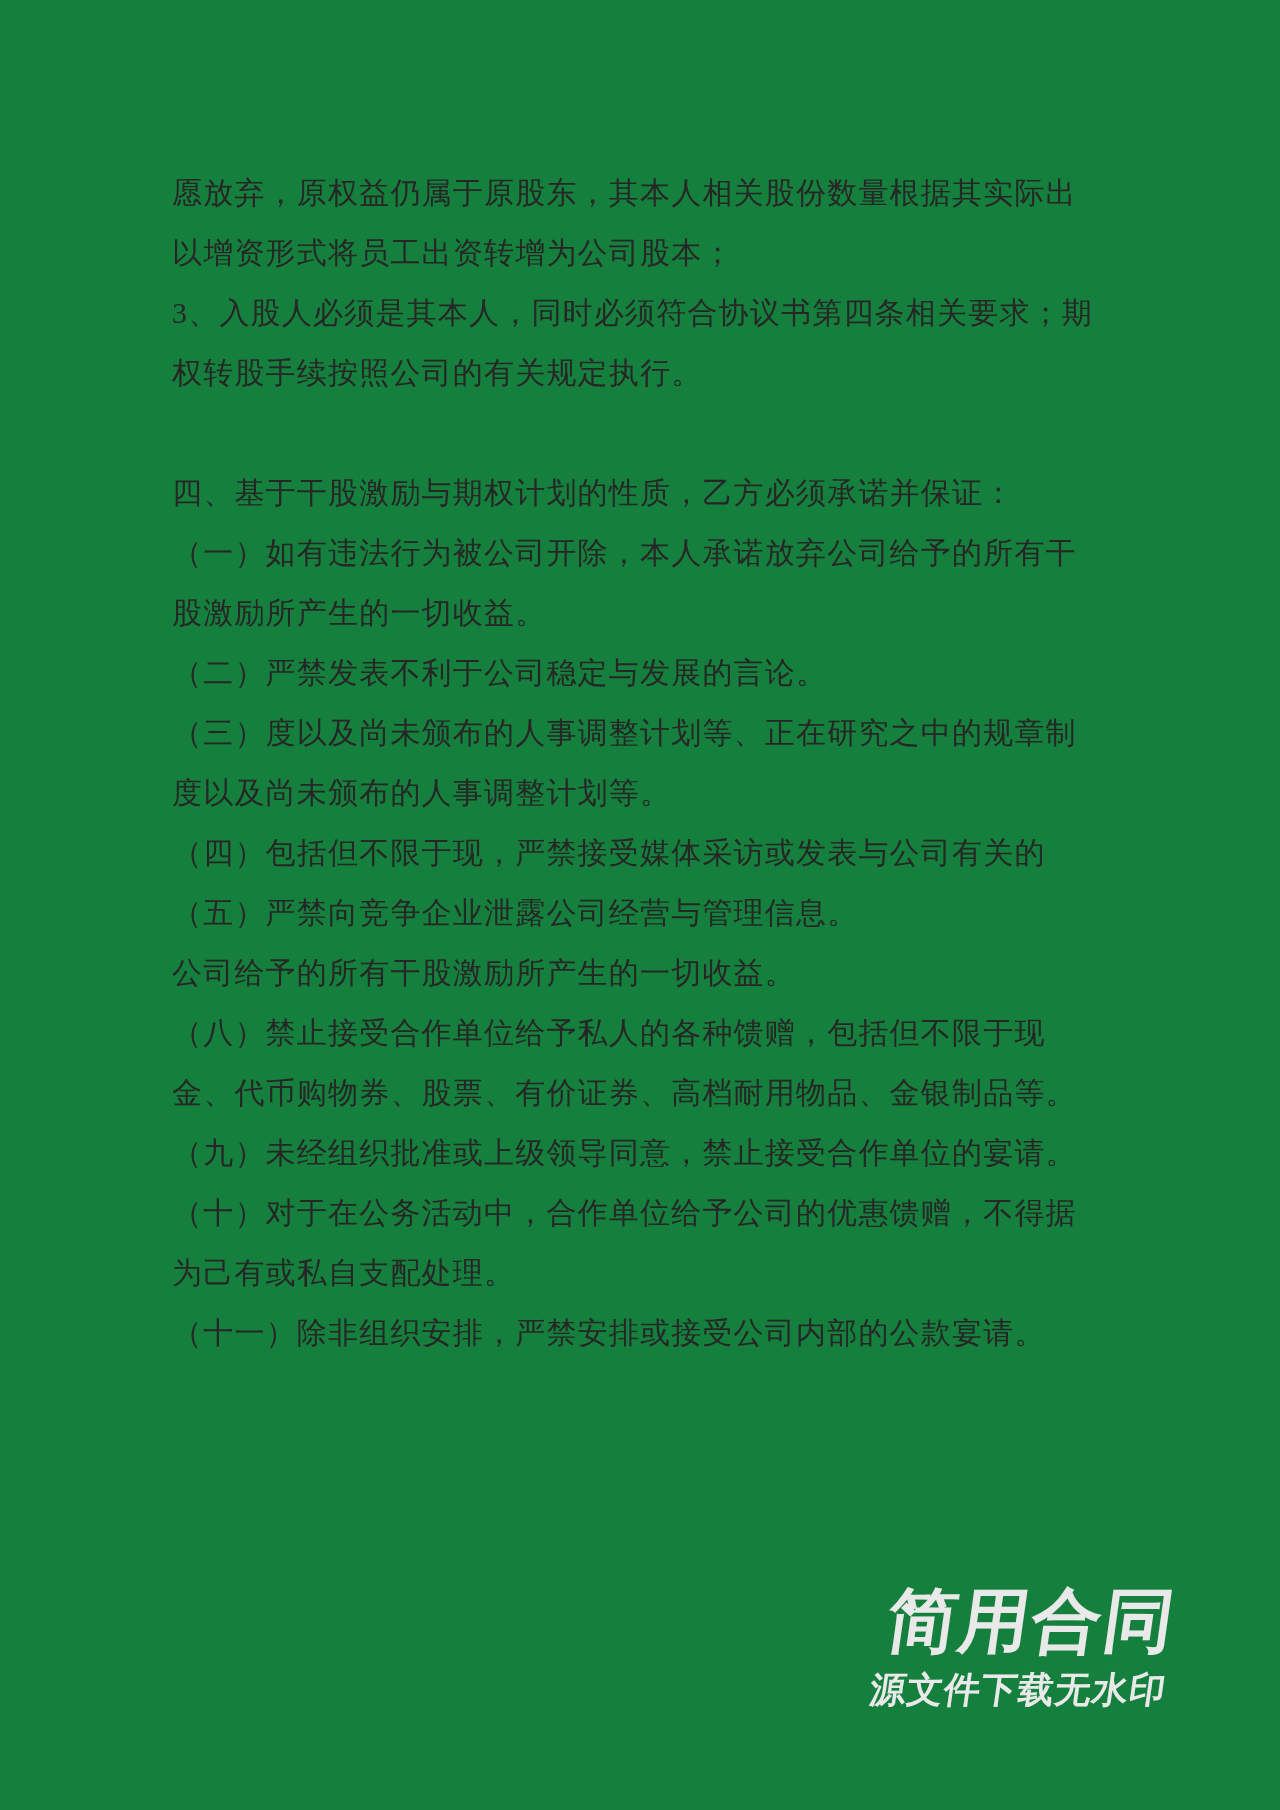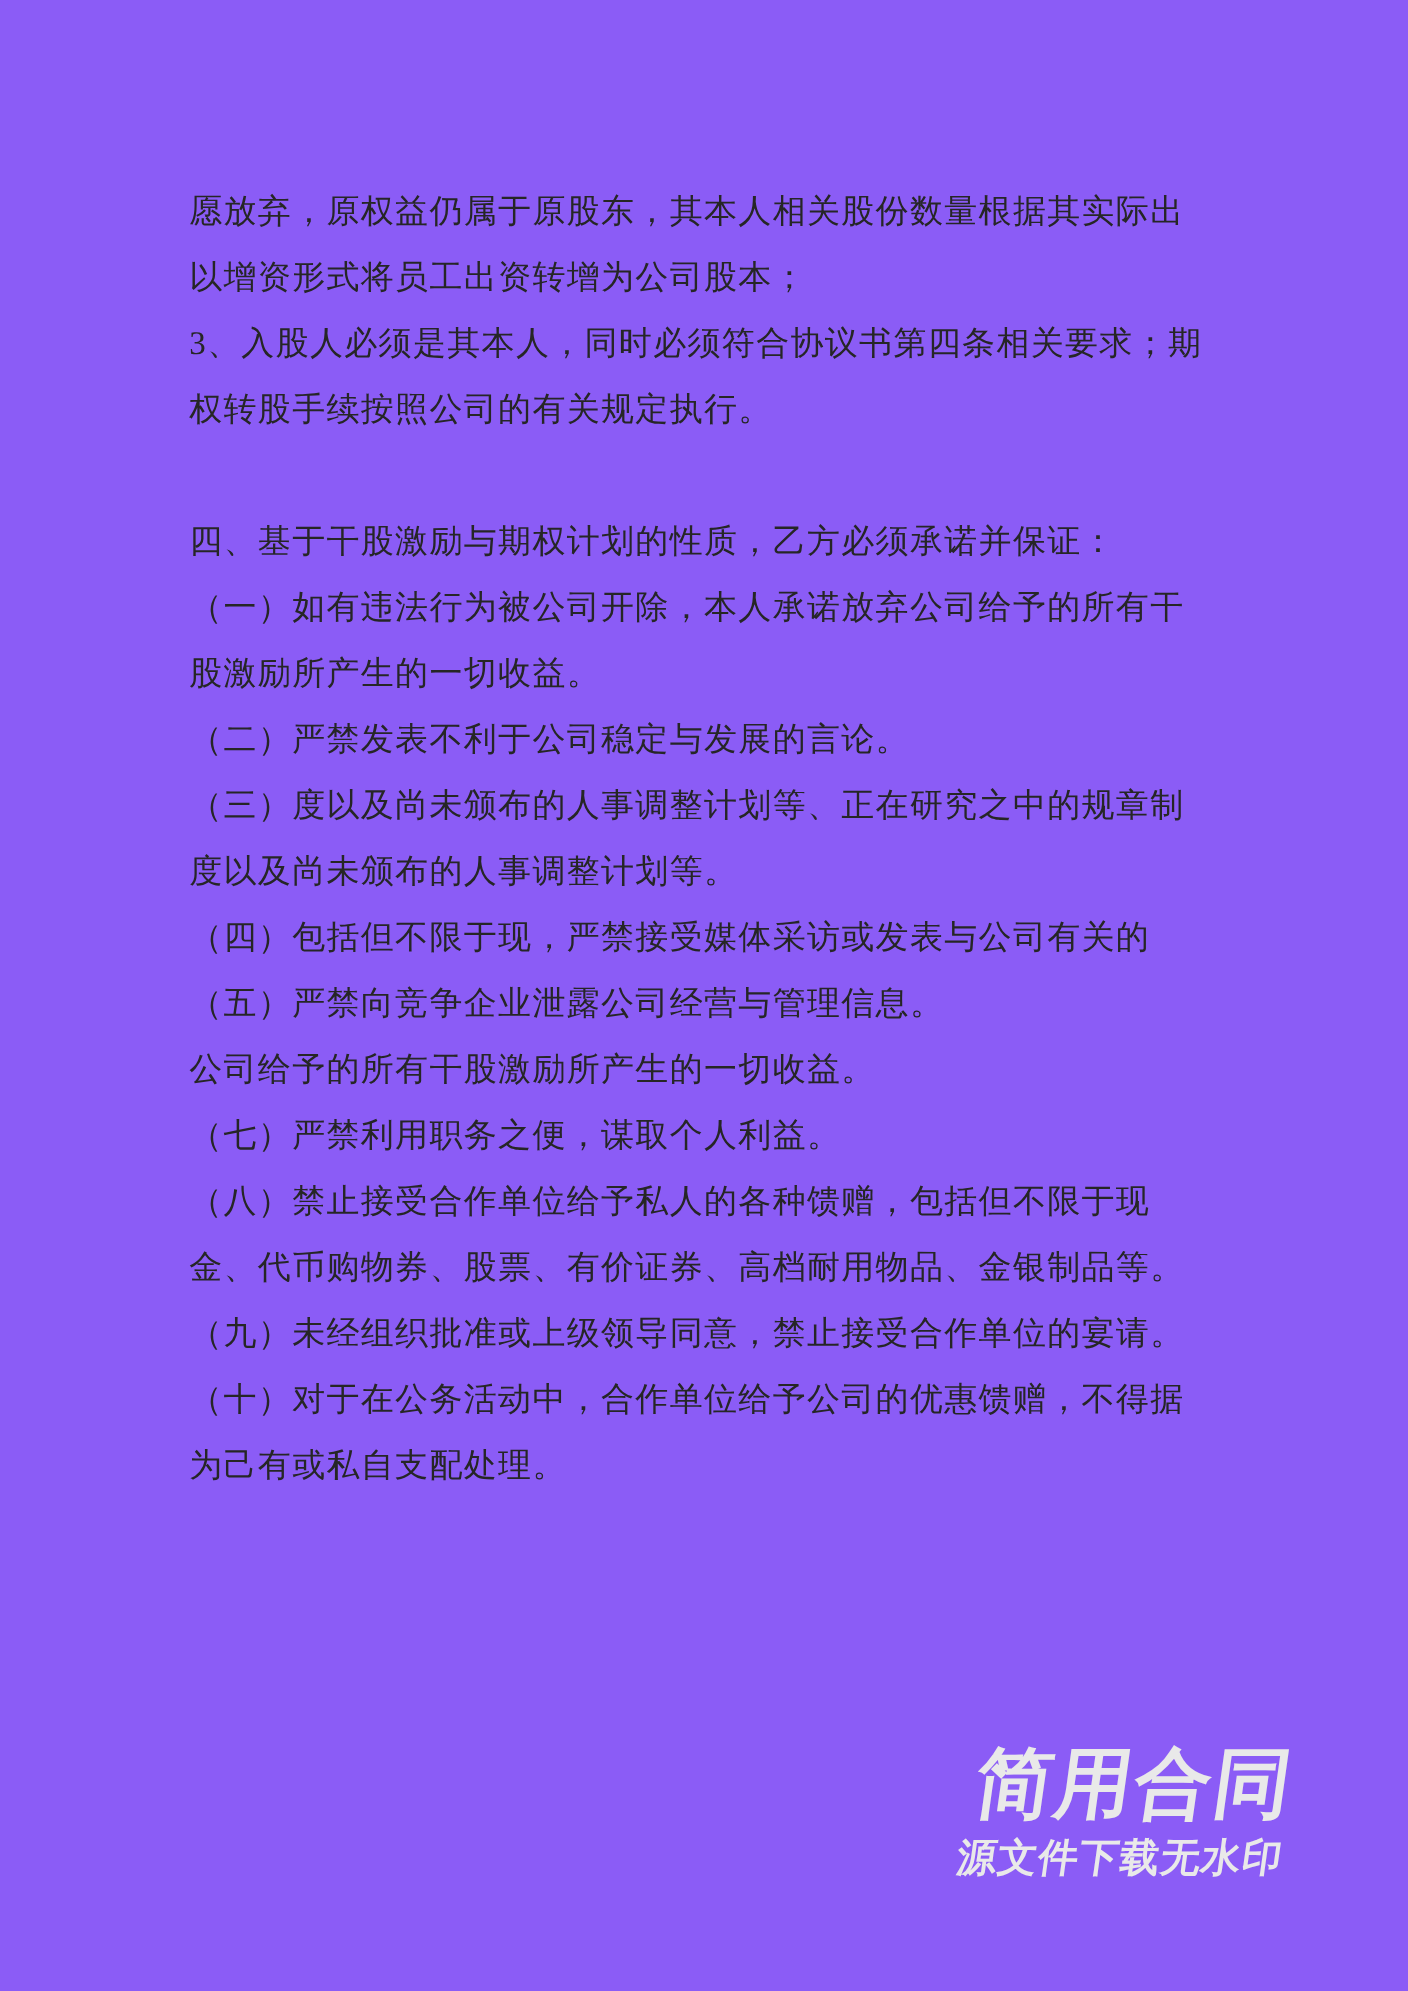--- a/index.html
+++ b/index.html
@@ -4,21 +4,21 @@
 <style>
   html, body {
     margin: 0;
     padding: 0;
     background: #ffffff;
   }
   .page {
     position: relative;
     width: 1280px;
     height: 1810px;
-    background: #8b5cf6;
+    background: #15803d;
     overflow: hidden;
   }
   .text-block {
     position: absolute;
     left: 172px;
     top: 163px;
     width: 940px;
   }
   .doc-line {
     height: 60px;
@@ -65,26 +65,26 @@
     <div class="doc-line"></div>
     <div class="doc-line">四、基于干股激励与期权计划的性质，乙方必须承诺并保证：</div>
     <div class="doc-line">（一）如有违法行为被公司开除，本人承诺放弃公司给予的所有干</div>
     <div class="doc-line">股激励所产生的一切收益。</div>
     <div class="doc-line">（二）严禁发表不利于公司稳定与发展的言论。</div>
     <div class="doc-line">（三）度以及尚未颁布的人事调整计划等、正在研究之中的规章制</div>
     <div class="doc-line">度以及尚未颁布的人事调整计划等。</div>
     <div class="doc-line">（四）包括但不限于现，严禁接受媒体采访或发表与公司有关的</div>
     <div class="doc-line">（五）严禁向竞争企业泄露公司经营与管理信息。</div>
     <div class="doc-line">公司给予的所有干股激励所产生的一切收益。</div>
-    <div class="doc-line">（七）严禁利用职务之便，谋取个人利益。</div>
     <div class="doc-line">（八）禁止接受合作单位给予私人的各种馈赠，包括但不限于现</div>
     <div class="doc-line">金、代币购物券、股票、有价证券、高档耐用物品、金银制品等。</div>
     <div class="doc-line">（九）未经组织批准或上级领导同意，禁止接受合作单位的宴请。</div>
     <div class="doc-line">（十）对于在公务活动中，合作单位给予公司的优惠馈赠，不得据</div>
     <div class="doc-line">为己有或私自支配处理。</div>
+    <div class="doc-line">（十一）除非组织安排，严禁安排或接受公司内部的公款宴请。</div>
   </div>
 
   <div class="watermark">
     <div class="wm-title">简用合同</div>
     <div class="wm-sub">源文件下载无水印</div>
   </div>
 
 </div>
 
 </body></html>

